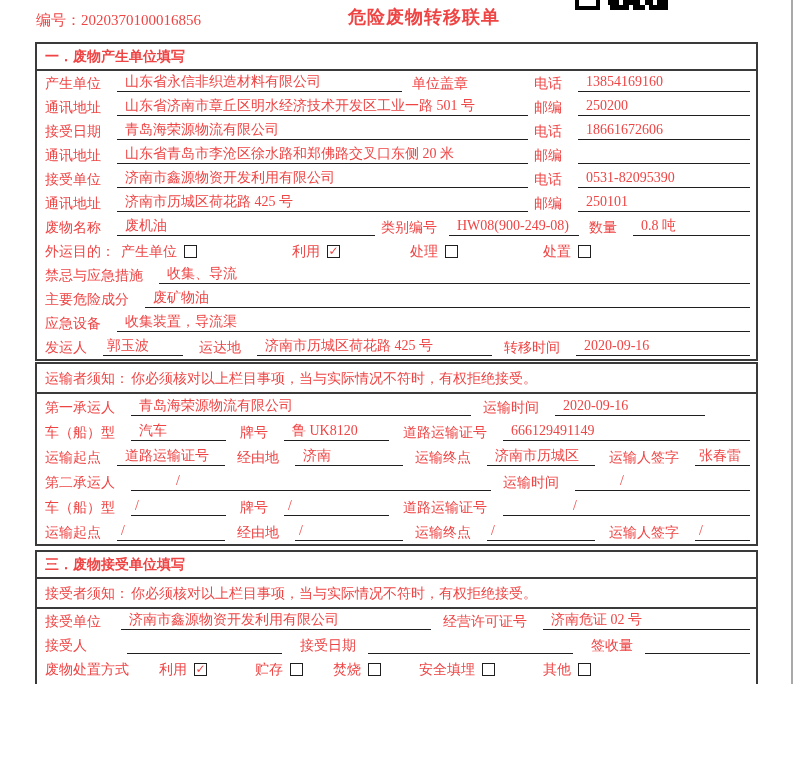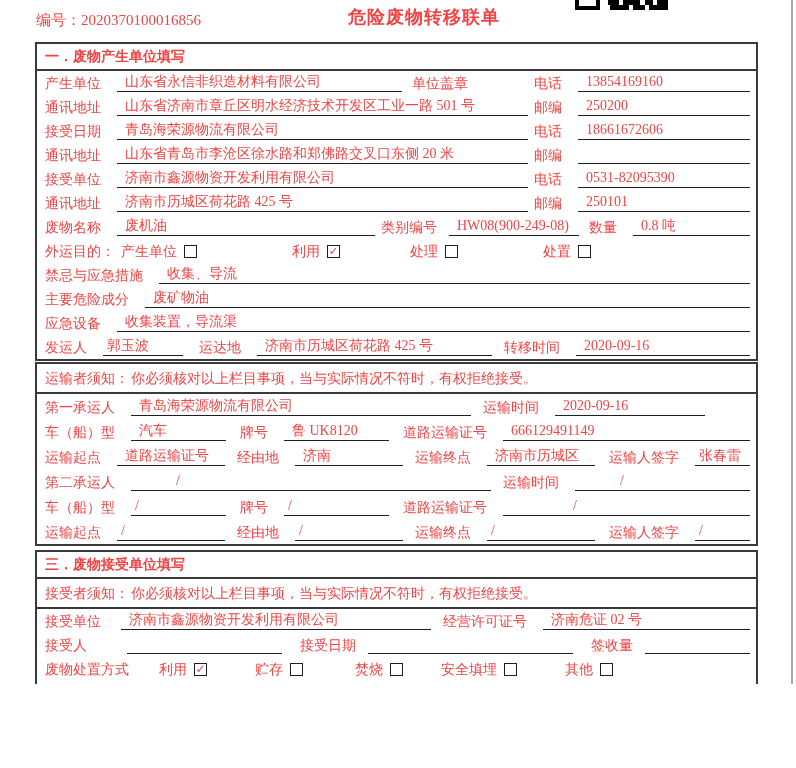--- a/index.html
+++ b/index.html
@@ -34,21 +34,21 @@
   .sl45 { padding-left:45px; }
   .sl70 { padding-left:70px; }
   
   .w70{width:70px}.w80{width:80px}.w85{width:85px}.w95{width:95px}.w105{width:105px}
   .w108{width:108px}.w130{width:130px}.w135{width:135px}.w150{width:150px}.w155{width:155px}
   .w172{width:172px}.w175{width:175px}.w205{width:205px}.w235{width:235px}.w258{width:258px}
   .w285{width:285px}.w310{width:310px}.w340{width:340px}.w360{width:360px}
   
   .ml6{margin-left:6px}.ml10{margin-left:10px}.ml12{margin-left:12px}.ml14{margin-left:14px}
   .ml15{margin-left:15px}.ml16{margin-left:16px}.ml18{margin-left:18px}.ml20{margin-left:20px}
-  .ml30{margin-left:30px}.ml38{margin-left:38px}.ml40{margin-left:40px}.ml42{margin-left:52px}
+  .ml30{margin-left:30px}.ml38{margin-left:38px}.ml40{margin-left:40px}.ml42{margin-left:30px}
   .ml48{margin-left:48px}.ml70{margin-left:70px}.ml85{margin-left:85px}.ml95{margin-left:95px}
   .ml135{margin-left:135px}
   
   .opt { white-space:nowrap; display:inline-flex; align-items:center; }
   .cb { display:inline-block; width:13px; height:13px; border:1.5px solid #1f1f1f; margin-left:7px;
         font-family:"DejaVu Sans",sans-serif; font-size:12px; font-weight:bold; line-height:11px;
         text-align:center; vertical-align:-1px; }
   
   .footer { margin:6px 0 0 40px; font-size:14px; white-space:nowrap; }
 </style>

